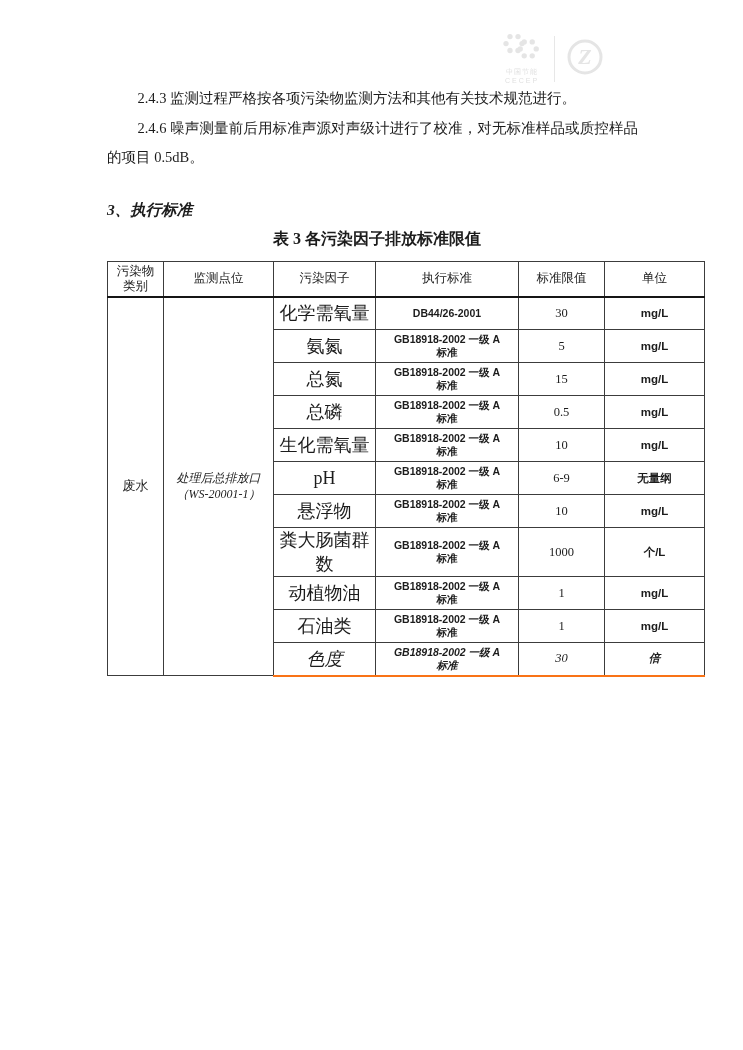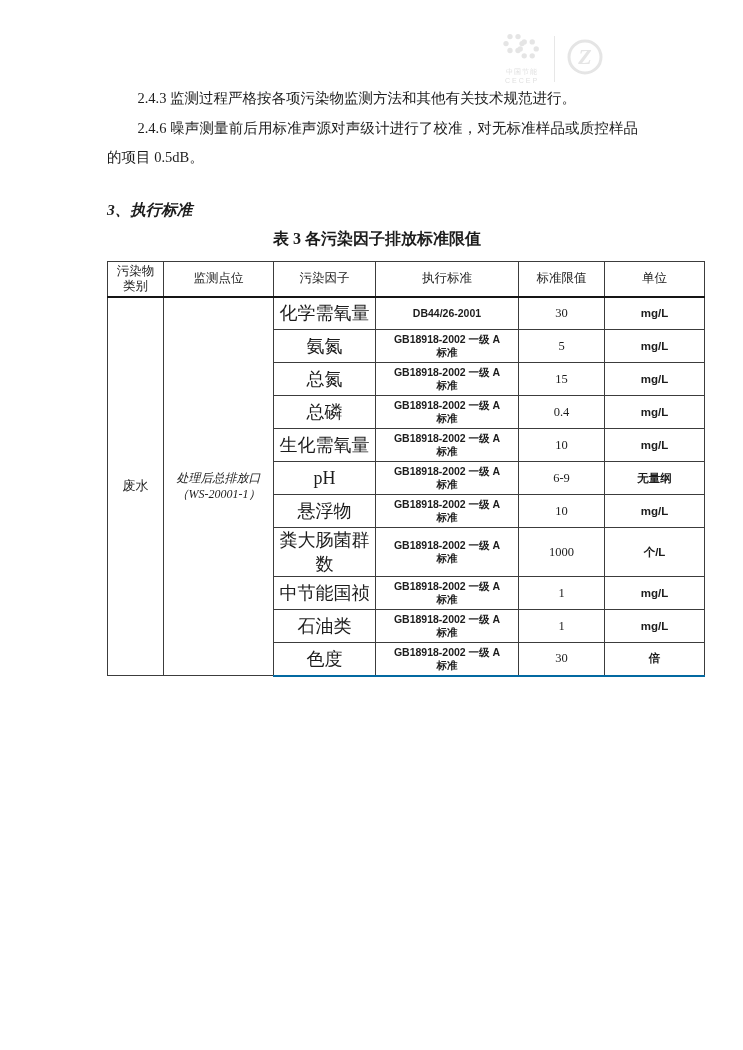--- a/index.html
+++ b/index.html
@@ -78,21 +78,21 @@
     overflow:hidden;
   }
   .std-table thead th {
     height:34px;
     font-size:12.5px;
     font-weight:normal;
     line-height:15px;
     border-bottom:2px solid #151515;
   }
   .std-table tbody tr { height:33px; }
-  .std-table tbody tr:last-child td { border-bottom:2px solid #0369a1; }
+  .std-table tbody tr:last-child td { border-bottom:2px solid #f97316;font-style:italic; }
 
   .cell-category { font-size:13px; }
   .cell-site { font-size:12px; line-height:16px;font-style:italic; }
   .cell-factor { font-size:18px; }
   .cell-standard {
     font-family:"Liberation Sans", sans-serif;
     font-size:10.5px; font-weight:600; line-height:13px;
   }
   .cell-standard .std-inner { display:inline-block; max-width:118px; }
   .cell-limit { font-size:12.5px; }
@@ -188,21 +188,21 @@
         </tr>
         <tr>
           <td class="cell-factor">总氮</td>
           <td class="cell-standard"><span class="std-inner">GB18918-2002 一级 A 标准</span></td>
           <td class="cell-limit">15</td>
           <td class="cell-unit">mg/L</td>
         </tr>
         <tr>
           <td class="cell-factor">总磷</td>
           <td class="cell-standard"><span class="std-inner">GB18918-2002 一级 A 标准</span></td>
-          <td class="cell-limit">0.4</td>
+          <td class="cell-limit">0.5</td>
           <td class="cell-unit">mg/L</td>
         </tr>
         <tr>
           <td class="cell-factor">生化需氧量</td>
           <td class="cell-standard"><span class="std-inner">GB18918-2002 一级 A 标准</span></td>
           <td class="cell-limit">10</td>
           <td class="cell-unit">mg/L</td>
         </tr>
         <tr>
           <td class="cell-factor">pH</td>
@@ -216,21 +216,21 @@
           <td class="cell-limit">10</td>
           <td class="cell-unit">mg/L</td>
         </tr>
         <tr>
           <td class="cell-factor">粪大肠菌群数</td>
           <td class="cell-standard"><span class="std-inner">GB18918-2002 一级 A 标准</span></td>
           <td class="cell-limit">1000</td>
           <td class="cell-unit">个/L</td>
         </tr>
         <tr>
-          <td class="cell-factor">中节能国祯</td>
+          <td class="cell-factor">动植物油</td>
           <td class="cell-standard"><span class="std-inner">GB18918-2002 一级 A 标准</span></td>
           <td class="cell-limit">1</td>
           <td class="cell-unit">mg/L</td>
         </tr>
         <tr>
           <td class="cell-factor">石油类</td>
           <td class="cell-standard"><span class="std-inner">GB18918-2002 一级 A 标准</span></td>
           <td class="cell-limit">1</td>
           <td class="cell-unit">mg/L</td>
         </tr>

